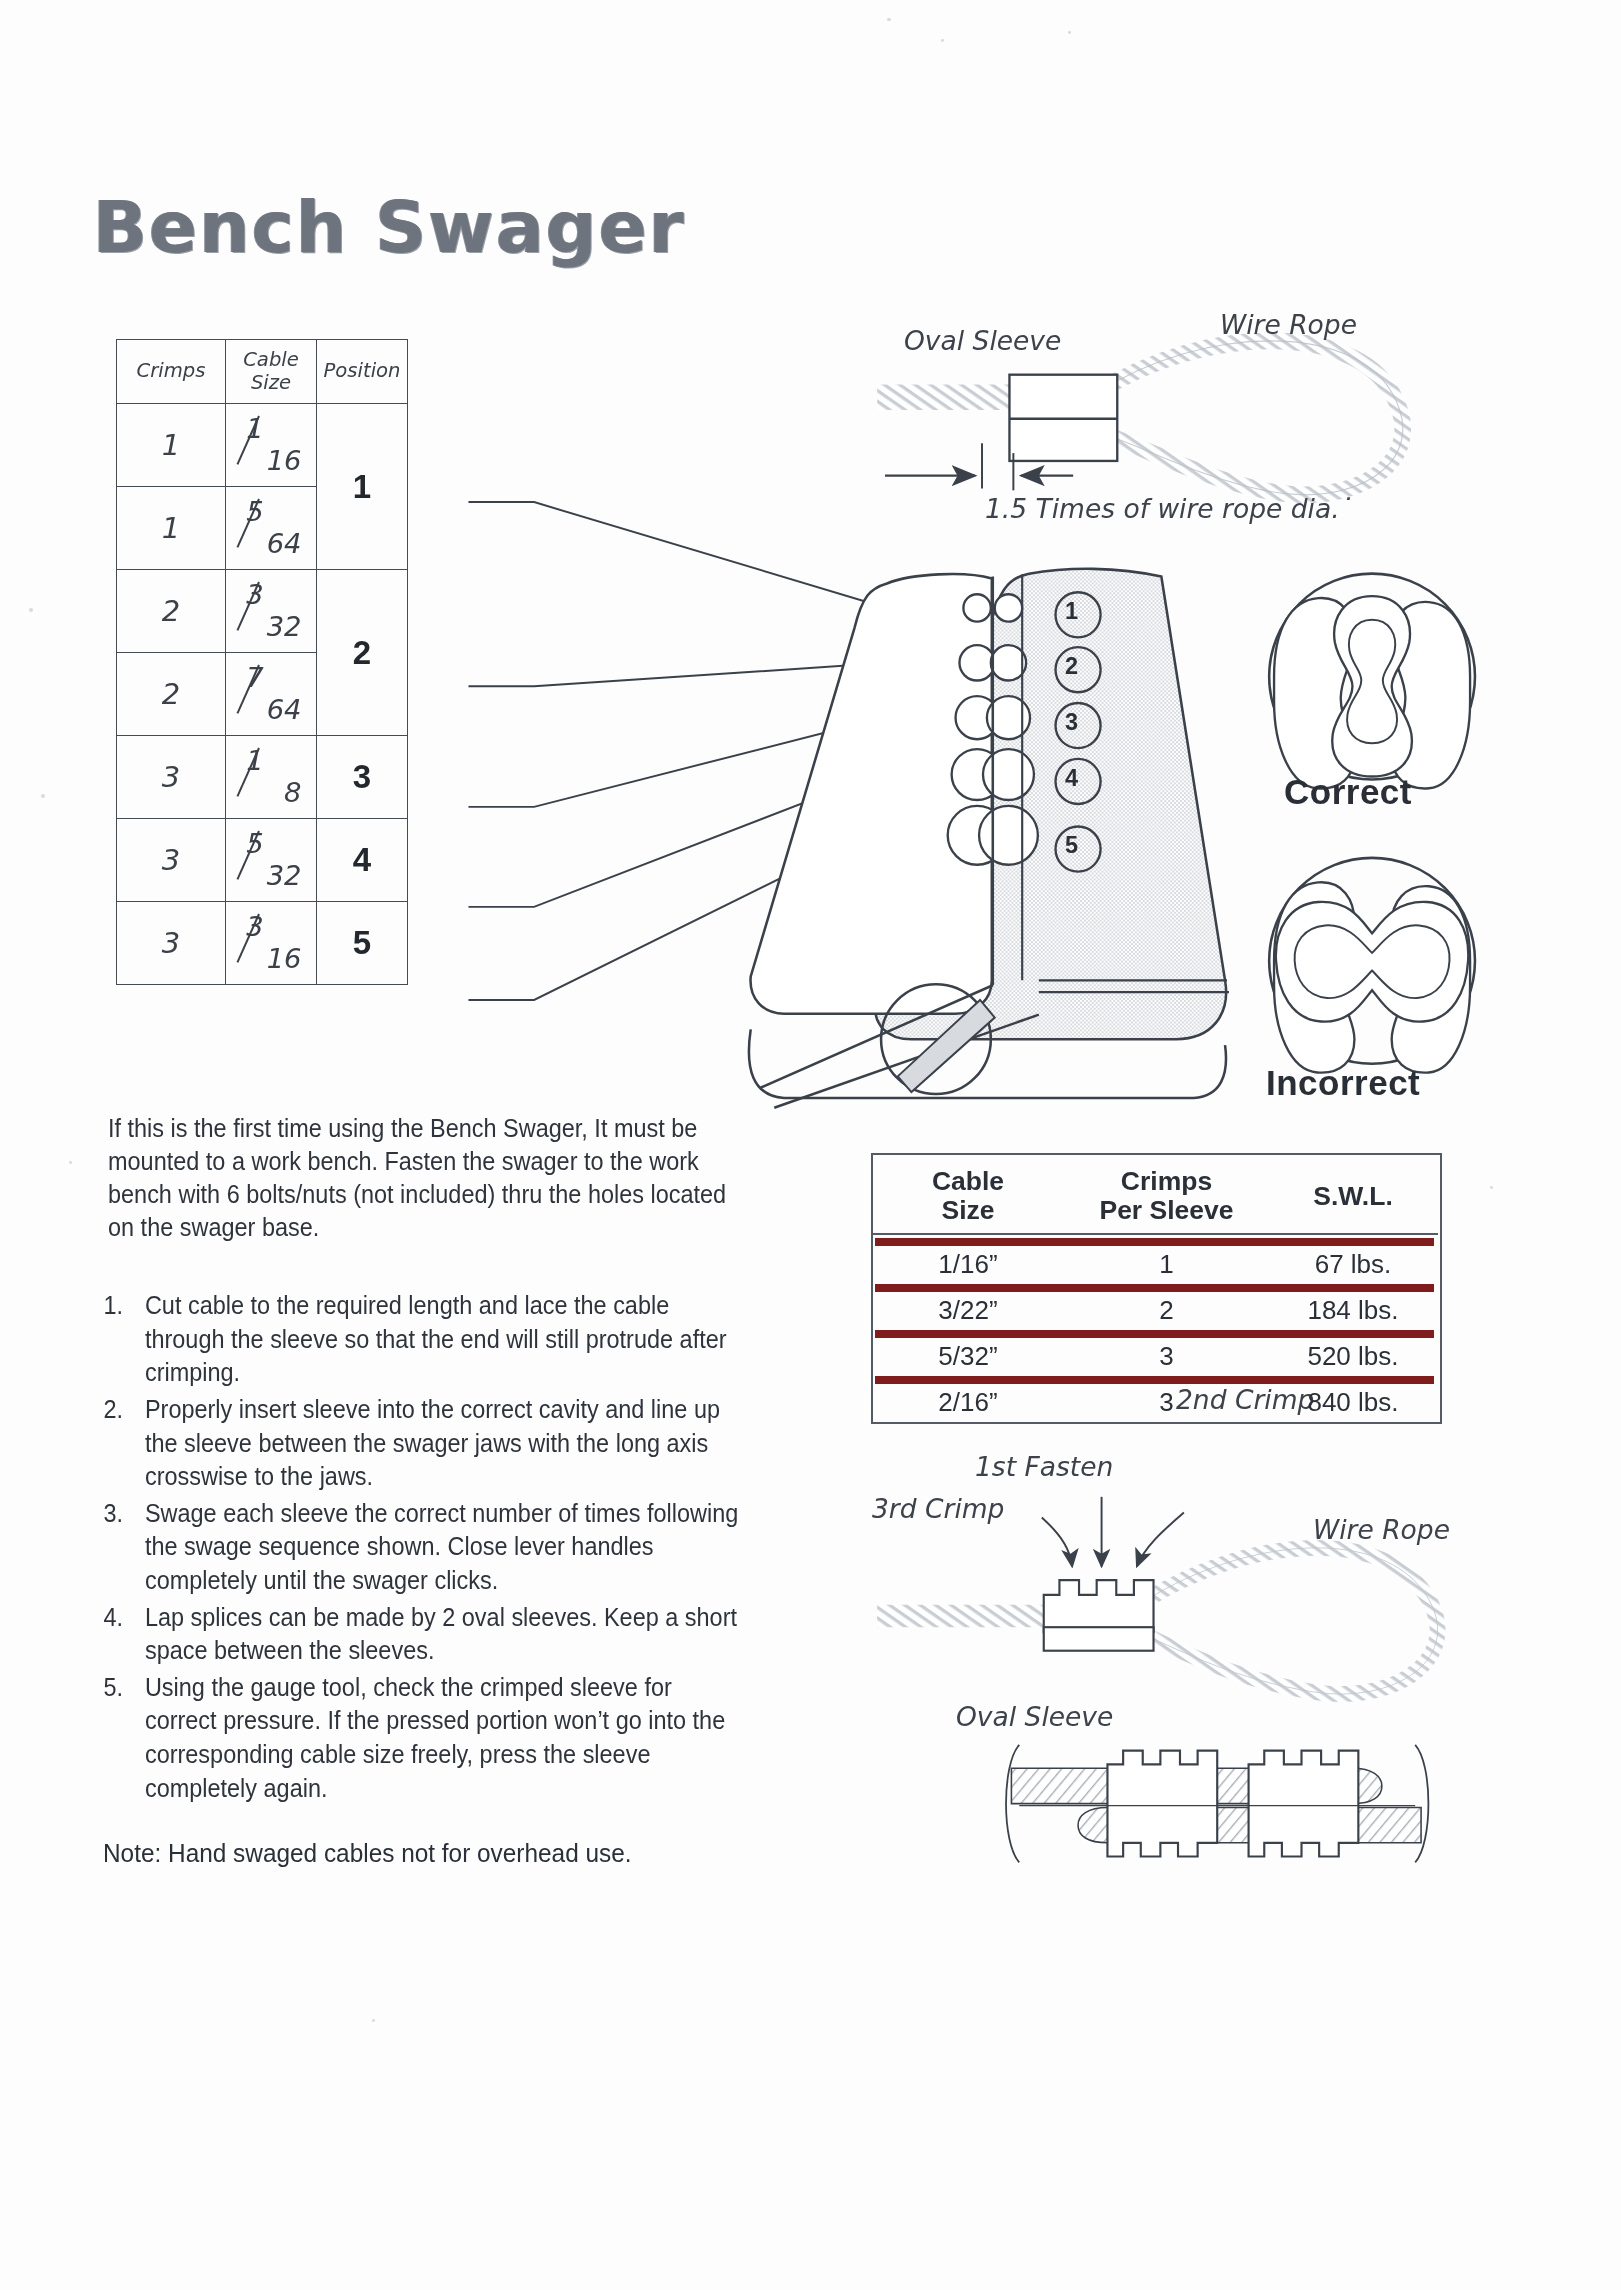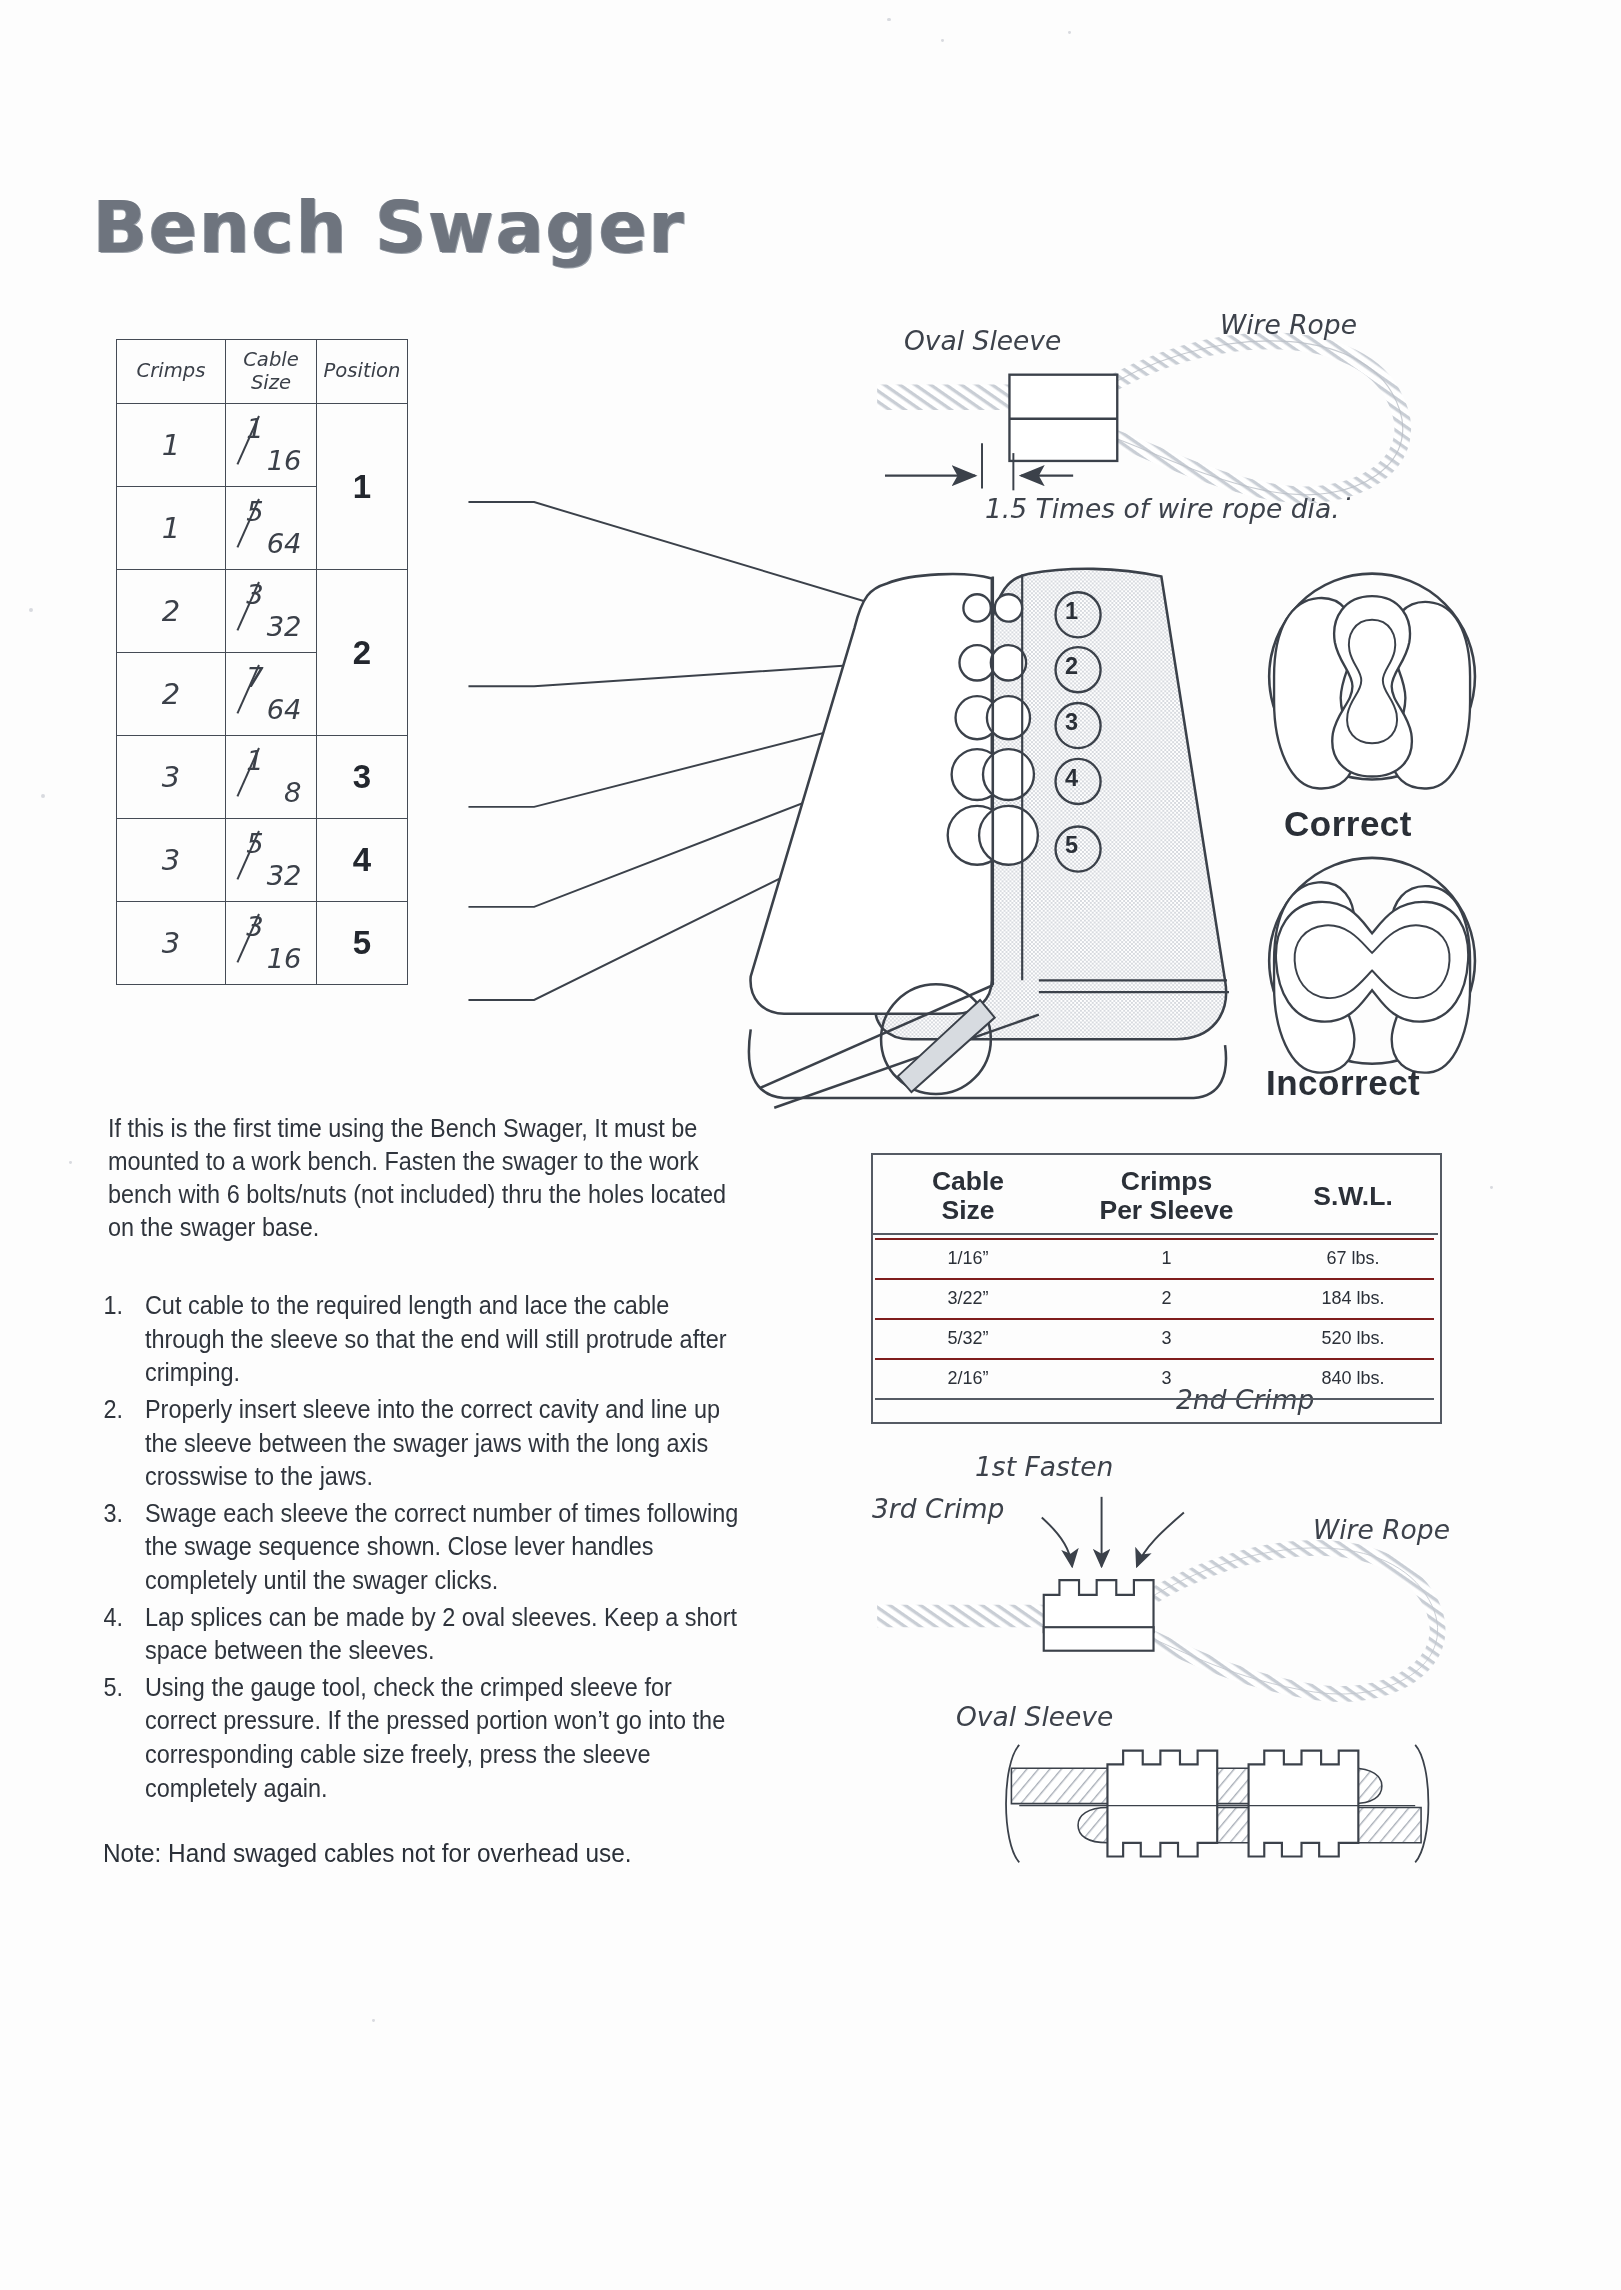--- a/index.html
+++ b/index.html
@@ -76,21 +76,21 @@
   #lbl-1st-crimp{left:975px;top:1451px;font-size:26.5px;}
   #lbl-2nd-crimp{left:1176px;top:1384px;font-size:26.5px;}
   #lbl-3rd-crimp{left:872px;top:1493px;font-size:26.5px;}
   #lbl-wire-rope-bot{left:1313px;top:1514px;font-size:26.5px;}
   #lbl-oval-sleeve-bot{left:956px;top:1701px;font-size:26.5px;}
 
   .verdict{
     position:absolute;font-family:"Liberation Sans",sans-serif;
     font-weight:bold;font-size:35px;color:#2a2f37;letter-spacing:0.5px;
   }
-  #lbl-correct{left:1284px;top:804px;}
+  #lbl-correct{left:1284px;top:772px;}
   #lbl-incorrect{left:1266px;top:1063px;}
 
   
   #intro{
     position:absolute;left:108px;top:1112px;width:686px;
     font-family:"Liberation Sans Narrow","Liberation Sans",sans-serif;
     font-size:25.5px;line-height:1.30;color:#2f343c;
     transform:scaleX(.92);transform-origin:left top;
   }
   #steps{
@@ -115,21 +115,21 @@
     border-collapse:collapse;width:559px;
     font-family:"Liberation Sans Narrow","Liberation Sans",sans-serif;
     color:#2b3038;
   }
   #swl-table td,#swl-table th{padding:0;text-align:center;}
   #swl-table thead th{
     font-size:26.5px;font-weight:bold;line-height:1.12;
     padding:9.8px 0 11.8px 0;
   }
   #swl-table tbody td{
-    font-size:18px;border-top:2px solid #7f1d1d;height:38px;
+    font-size:26px;border-top:8px solid #7f1d1d;height:38px;
   }
   #swl-table tbody tr:last-child td{border-bottom:2px solid #555b64;}
   .swl-c1{width:186px;}
   .swl-c2{width:211px;}
   .swl-c3{width:162px;}
   #swl-frame{
     position:absolute;left:871px;top:1153px;width:567px;height:267px;
     border-left:2.5px solid #555b64;border-right:2.5px solid #555b64;
     border-top:2.5px solid #555b64;border-bottom:2.5px solid #555b64;
   }

